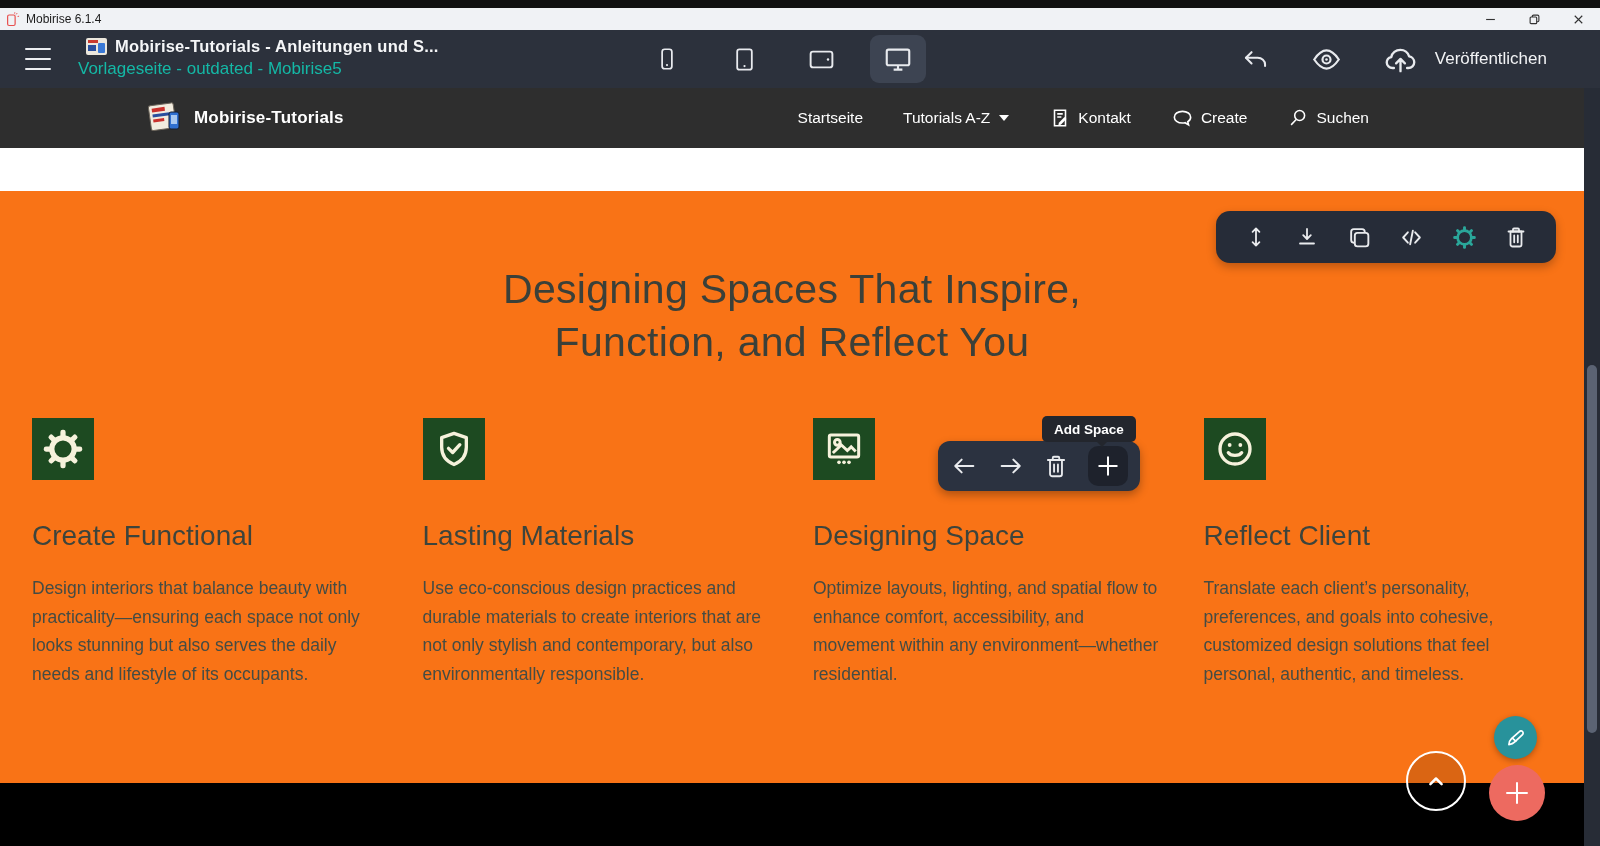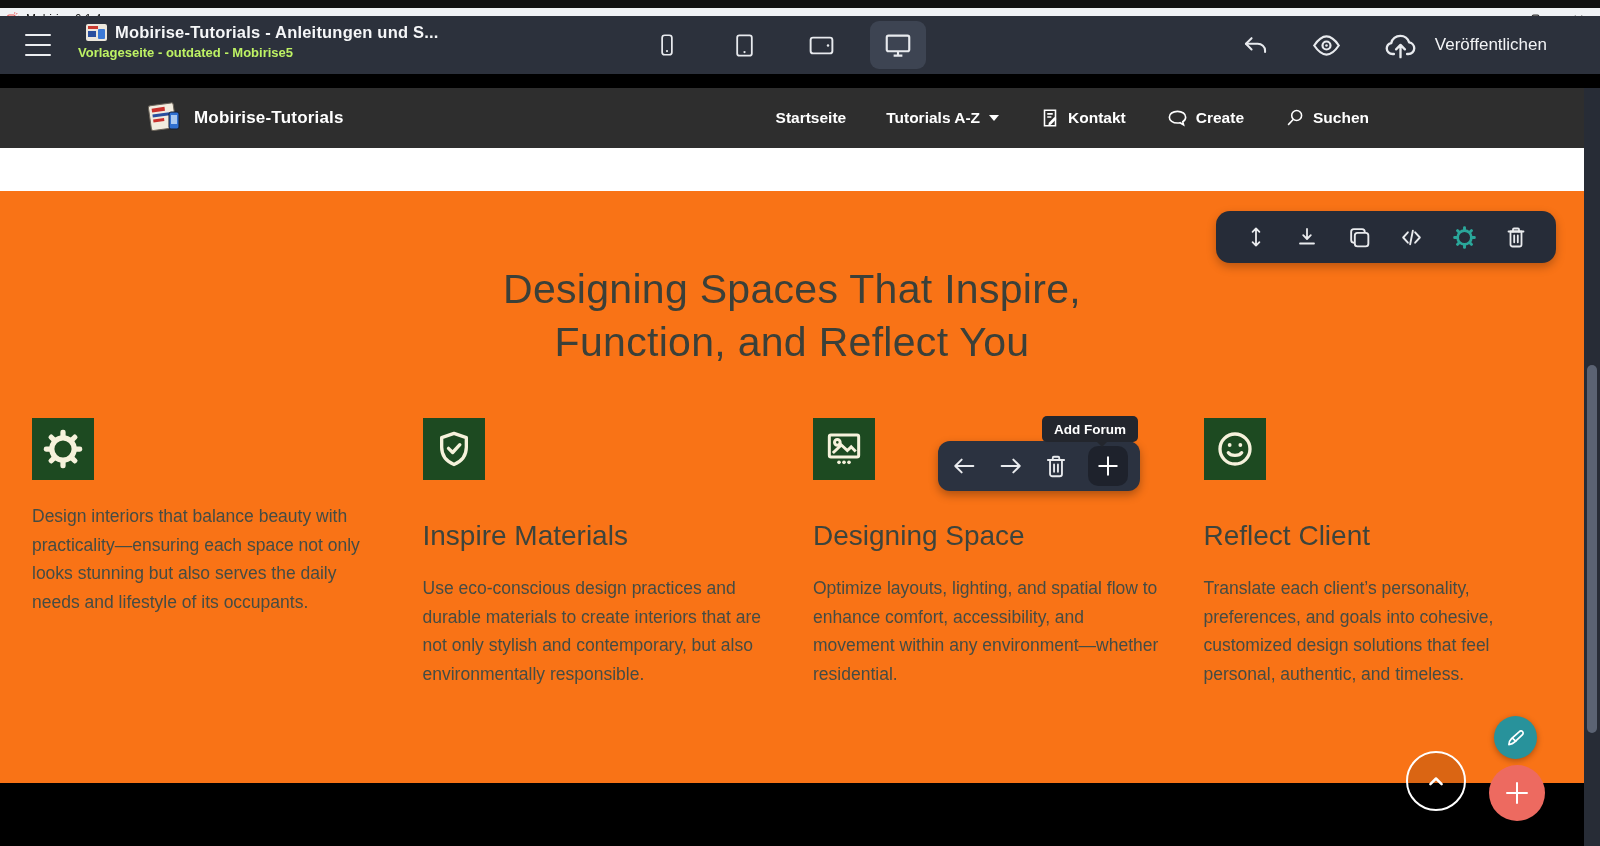--- a/index.html
+++ b/index.html
@@ -15,47 +15,47 @@
     position:absolute; top:0; left:0; width:100%; height:22px;
     background:#f0f2f5; display:flex; align-items:center; padding-left:5px;
     font-size:12px; color:#1b1b1b;
   }
   .titlebar .app-ico { margin-right:6px; }
   .win-controls { margin-left:auto; display:flex; height:100%; }
   .win-btn { width:44px; height:100%; display:flex; align-items:center; justify-content:center; color:#333; }
 
   
   .app-toolbar {
-    position:absolute; top:8px; left:0; width:100%; height:58px;
+    position:absolute; top:22px; left:0; width:100%; height:58px;
     background:#2c313c; color:#f2f3f5;padding-left:28px;
   }
   .hamburger { position:absolute; left:25px; top:18px; width:26px; height:22px;
     display:flex; flex-direction:column; justify-content:space-between; cursor:pointer; }
   .hamburger span { display:block; height:2.4px; background:#eceef1; border-radius:1px; }
   .proj { position:absolute; left:78px; top:7px; }
   .proj-row { display:flex; align-items:center; gap:8px; margin-left:8px; }
   .proj-title { font-size:16.5px; font-weight:600; color:#f5f6f8; letter-spacing:.2px; }
-  .proj-sub { font-size:13px; color:#bef264; margin-top:3px;font-weight:bold; }
+  .proj-sub { font-size:17px; color:#14b8a6; margin-top:3px; }
   .devices { position:absolute; left:639px; top:5px; display:flex; gap:21px; }
   .device { width:56px; height:48px; border-radius:9px; display:flex; align-items:center; justify-content:center; color:#e8eaee; cursor:pointer; }
   .device.selected { background:#3d4452; }
   .toolbar-right { position:absolute; right:53px; top:0; height:58px; display:flex; align-items:center; gap:42px; }
   .tb-icon { color:#e8eaee; cursor:pointer; }
   .publish { display:flex; align-items:center; gap:18px; cursor:pointer; }
   .publish-label { font-size:17px; color:#f2f3f5; }
 
   
   .preview { position:absolute; top:80px; left:0; width:100%; height:766px; background:#000; }
   .page { width:1584px; }
 
   .site-nav { width:1584px; height:60px; background:#2e2e2e; display:flex; align-items:center; color:#fff; }
   .brand { display:flex; align-items:center; gap:9px; margin-left:143px; cursor:pointer; }
   .brand-name { font-size:17px; font-weight:700; letter-spacing:.2px; }
   .nav-items { margin-left:auto; margin-right:215px; display:flex; align-items:center; gap:40px; }
-  .nav-item { display:flex; align-items:center; gap:7px; font-size:15.5px; font-weight:700; cursor:pointer; white-space:nowrap; }
+  .nav-item { display:flex; align-items:center; gap:7px; font-size:15.5px; font-weight:400; cursor:pointer; white-space:nowrap; }
   .caret-down { width:0; height:0; border-left:5px solid transparent; border-right:5px solid transparent; border-top:6px solid #fff; margin-left:2px; }
 
   .white-strip { width:1584px; height:43px; background:#ffffff; }
 
   .green-section { position:relative; width:1584px; height:592px; background:#f97316; }
   .black-section { width:1584px; height:71px; background:#000; }
 
   
   .block-toolbar {
     position:absolute; top:20px; left:1216px; width:340px; height:52px;
@@ -346,31 +346,32 @@
                   <rect x="10.5" y="1" width="3" height="5" rx="1.3" transform="rotate(90 12 12)"></rect>
                   <rect x="10.5" y="1" width="3" height="5" rx="1.3" transform="rotate(135 12 12)"></rect>
                   <rect x="10.5" y="1" width="3" height="5" rx="1.3" transform="rotate(180 12 12)"></rect>
                   <rect x="10.5" y="1" width="3" height="5" rx="1.3" transform="rotate(225 12 12)"></rect>
                   <rect x="10.5" y="1" width="3" height="5" rx="1.3" transform="rotate(270 12 12)"></rect>
                   <rect x="10.5" y="1" width="3" height="5" rx="1.3" transform="rotate(315 12 12)"></rect>
                 </g>
                 <circle cx="12" cy="12" r="6.4" fill="none" stroke="currentColor" stroke-width="3"></circle>
               </svg>
             </div>
+            <div class="feature-title">Create Functional</div>
             <div class="feature-text">Design interiors that balance beauty with practicality—ensuring each space not only looks stunning but also serves the daily needs and lifestyle of its occupants.</div>
           </div>
 
           <div class="feature">
             <div class="icon-box">
               <svg width="40" height="40" viewBox="0 0 24 24" fill="none" stroke="currentColor" stroke-width="2" stroke-linecap="round" stroke-linejoin="round">
                 <path d="M12 2.6 L19.4 5.2 V11 C19.4 15.8 16.4 19.5 12 21.3 C7.6 19.5 4.6 15.8 4.6 11 V5.2 Z"></path>
                 <path d="M8.7 11.6 L11.2 14.1 L15.5 9.4"></path>
               </svg>
             </div>
-            <div class="feature-title">Inspire Materials</div>
+            <div class="feature-title">Lasting Materials</div>
             <div class="feature-text">Use eco-conscious design practices and durable materials to create interiors that are not only stylish and contemporary, but also environmentally responsible.</div>
           </div>
 
           <div class="feature">
             <div class="icon-box">
               <svg width="40" height="40" viewBox="0 0 24 24" fill="none" stroke="currentColor" stroke-width="1.8">
                 <rect x="3.2" y="3.6" width="17.6" height="13.2" rx="1"></rect>
                 <circle cx="8" cy="8" r="1.7"></circle>
                 <path d="M5.3 14.4 L10.4 9.6 L14 12.9 L16.3 10.7 L19 13.5"></path>
                 <g fill="currentColor" stroke="none">
@@ -417,21 +418,21 @@
               <path d="M10.2 10.5 V17.3 M13.8 10.5 V17.3"></path>
             </svg>
           </span>
           <span class="it-btn plus">
             <svg width="28" height="28" viewBox="0 0 24 24" fill="none" stroke="#fff" stroke-width="1.7" stroke-linecap="round">
               <path d="M12 4.5 V19.5 M4.5 12 H19.5"></path>
             </svg>
           </span>
         </div>
 
-        <div class="tooltip">Add Forum</div>
+        <div class="tooltip">Add Space</div>
       </div>
 
       <div class="black-section"></div>
     </div>
 
     <div class="fab-brush">
       <span>
         <svg width="24" height="24" viewBox="0 0 24 24" fill="none" stroke="#fff" stroke-width="1.7" stroke-linejoin="round" stroke-linecap="round">
           <path d="M15.4 5.6 C16.2 4.7 17.7 4.7 18.5 5.5 C19.3 6.3 19.4 7.8 18.5 8.6 L10.8 15.9 C9.4 17.4 7.4 18.3 4.9 18.6 C5.1 16.1 6 14.1 7.5 12.7 Z"></path>
           <path d="M8.6 12.3 L11.8 15.2"></path>

